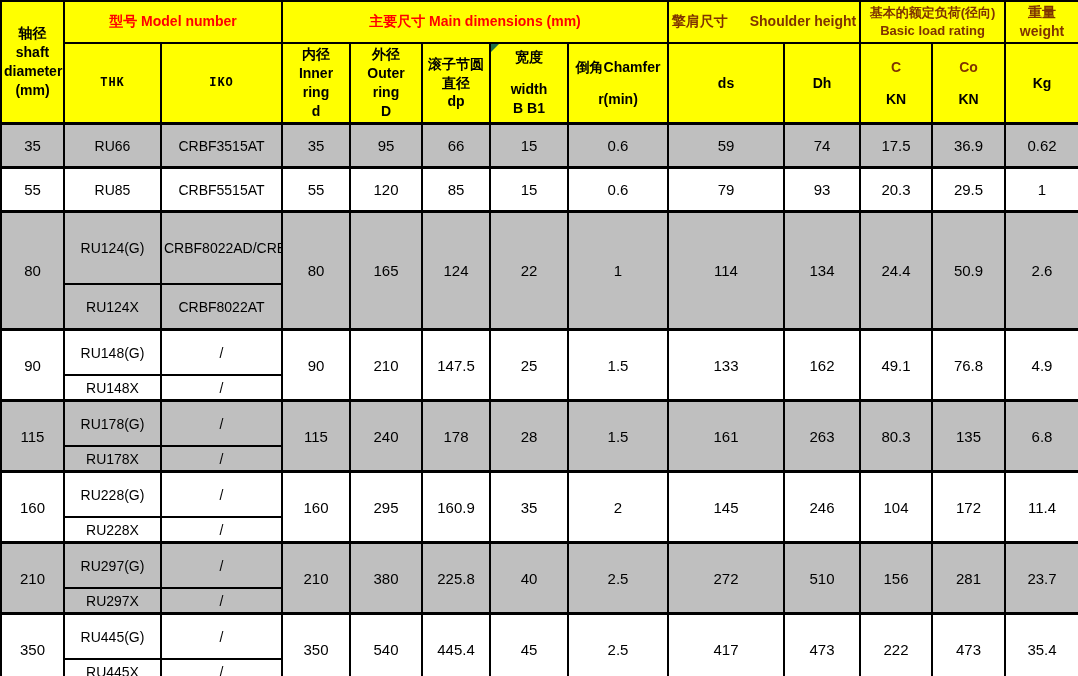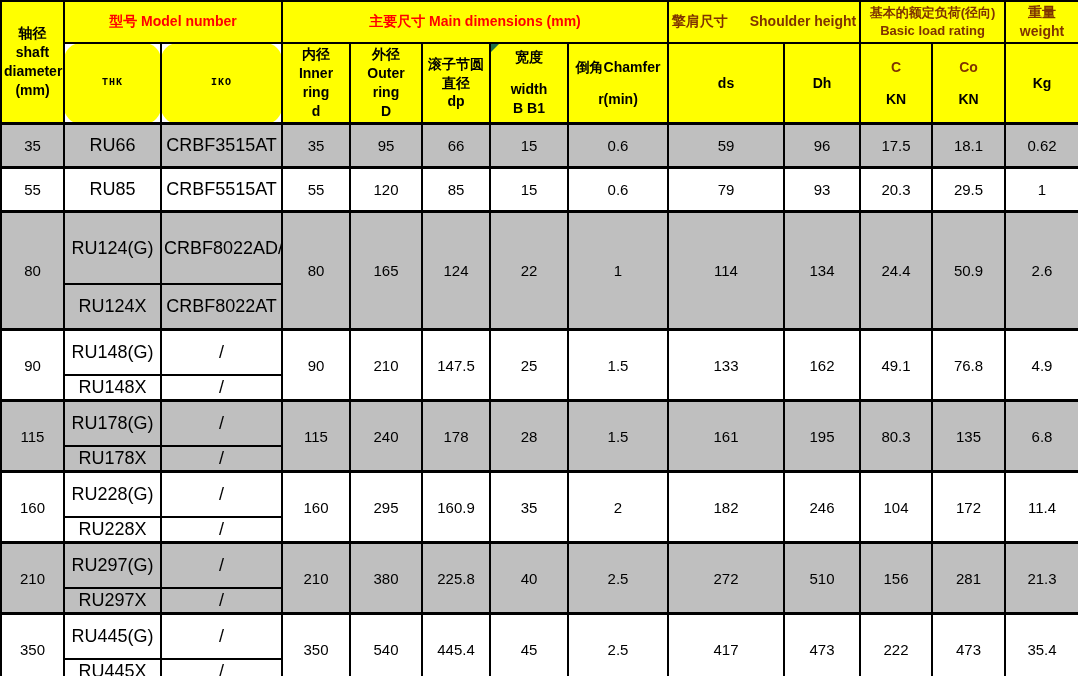--- a/index.html
+++ b/index.html
@@ -27,39 +27,39 @@
     font-size: 14px;
     line-height: 1.35;
   }
   thead tr.group-row { height: 30px; }
   thead tr.sub-row-h { height: 81px; }
   thead tr.sub-row-h th { border-bottom-width: 3px; }
   .red   { color: var(--red, #FF0000); }
   .dred  { color: var(--dark-red, #7F3300); }
   .line  { display: block; }
   .gap   { margin-top: 13px; }
-  .mono  { font-family: "Liberation Mono", "DejaVu Sans Mono", monospace; font-size: 10px; letter-spacing: 1px; border-radius: 17px; }
+  .mono  { font-family: "Liberation Mono", "DejaVu Sans Mono", monospace; font-size: 12px; letter-spacing: 1px; }
   .zh-sp { margin-right: 22px; }
   .small { font-size: 13px; margin-left: 36px; }
 
   
   tbody td {
     font-size: 15px;
     color: #000;
     background: #fff;
   }
   tbody td.shade-gray  { background: var(--row-gray, #BFBFBF); }
   tbody td.shade-white { background: var(--row-white, #FFFFFF); }
   tbody tr.group-start td { border-top-width: 3px; }
   tbody tr.row-single { height: 44px; }
   tbody tr.row-tall   { height: 45px; }
   tbody tr.row-short  { height: 26px; }
   tbody tr.row-80a    { height: 72px; }
   tbody tr.row-80b    { height: 46px; }
-  td.model { font-size: 18px; }
+  td.model { font-size: 14px; }
 
   
   th.has-marker { position: relative; }
   .corner-triangle {
     position: absolute;
     top: 0; left: 0;
     width: 0; height: 0;
     border-top: 8px solid var(--comment-green, #1E7145);
     border-right: 8px solid transparent;
   }
@@ -150,23 +150,23 @@
       <tr class="group-start row-single">
         <td class="shade-gray">35</td>
         <td class="shade-gray model">RU66</td>
         <td class="shade-gray model">CRBF3515AT</td>
         <td class="shade-gray">35</td>
         <td class="shade-gray">95</td>
         <td class="shade-gray">66</td>
         <td class="shade-gray">15</td>
         <td class="shade-gray">0.6</td>
         <td class="shade-gray">59</td>
-        <td class="shade-gray">96</td>
+        <td class="shade-gray">74</td>
         <td class="shade-gray">17.5</td>
-        <td class="shade-gray">18.1</td>
+        <td class="shade-gray">36.9</td>
         <td class="shade-gray">0.62</td>
       </tr>
       <tr class="group-start row-single">
         <td class="shade-white">55</td>
         <td class="shade-white model">RU85</td>
         <td class="shade-white model">CRBF5515AT</td>
         <td class="shade-white">55</td>
         <td class="shade-white">120</td>
         <td class="shade-white">85</td>
         <td class="shade-white">15</td>
@@ -218,39 +218,39 @@
       <tr class="group-start row-tall">
         <td rowspan="2" class="shade-gray">115</td>
         <td class="shade-gray model">RU178(G)</td>
         <td class="shade-gray model">/</td>
         <td rowspan="2" class="shade-gray">115</td>
         <td rowspan="2" class="shade-gray">240</td>
         <td rowspan="2" class="shade-gray">178</td>
         <td rowspan="2" class="shade-gray">28</td>
         <td rowspan="2" class="shade-gray">1.5</td>
         <td rowspan="2" class="shade-gray">161</td>
-        <td rowspan="2" class="shade-gray">195</td>
+        <td rowspan="2" class="shade-gray">263</td>
         <td rowspan="2" class="shade-gray">80.3</td>
         <td rowspan="2" class="shade-gray">135</td>
         <td rowspan="2" class="shade-gray">6.8</td>
       </tr>
       <tr class="sub-row row-short">
         <td class="shade-gray model">RU178X</td>
         <td class="shade-gray model">/</td>
       </tr>
       <tr class="group-start row-tall">
         <td rowspan="2" class="shade-white">160</td>
         <td class="shade-white model">RU228(G)</td>
         <td class="shade-white model">/</td>
         <td rowspan="2" class="shade-white">160</td>
         <td rowspan="2" class="shade-white">295</td>
         <td rowspan="2" class="shade-white">160.9</td>
         <td rowspan="2" class="shade-white">35</td>
         <td rowspan="2" class="shade-white">2</td>
-        <td rowspan="2" class="shade-white">182</td>
+        <td rowspan="2" class="shade-white">145</td>
         <td rowspan="2" class="shade-white">246</td>
         <td rowspan="2" class="shade-white">104</td>
         <td rowspan="2" class="shade-white">172</td>
         <td rowspan="2" class="shade-white">11.4</td>
       </tr>
       <tr class="sub-row row-short">
         <td class="shade-white model">RU228X</td>
         <td class="shade-white model">/</td>
       </tr>
       <tr class="group-start row-tall">
@@ -259,21 +259,21 @@
         <td class="shade-gray model">/</td>
         <td rowspan="2" class="shade-gray">210</td>
         <td rowspan="2" class="shade-gray">380</td>
         <td rowspan="2" class="shade-gray">225.8</td>
         <td rowspan="2" class="shade-gray">40</td>
         <td rowspan="2" class="shade-gray">2.5</td>
         <td rowspan="2" class="shade-gray">272</td>
         <td rowspan="2" class="shade-gray">510</td>
         <td rowspan="2" class="shade-gray">156</td>
         <td rowspan="2" class="shade-gray">281</td>
-        <td rowspan="2" class="shade-gray">21.3</td>
+        <td rowspan="2" class="shade-gray">23.7</td>
       </tr>
       <tr class="sub-row row-short">
         <td class="shade-gray model">RU297X</td>
         <td class="shade-gray model">/</td>
       </tr>
       <tr class="group-start row-tall">
         <td rowspan="2" class="shade-white">350</td>
         <td class="shade-white model">RU445(G)</td>
         <td class="shade-white model">/</td>
         <td rowspan="2" class="shade-white">350</td>

